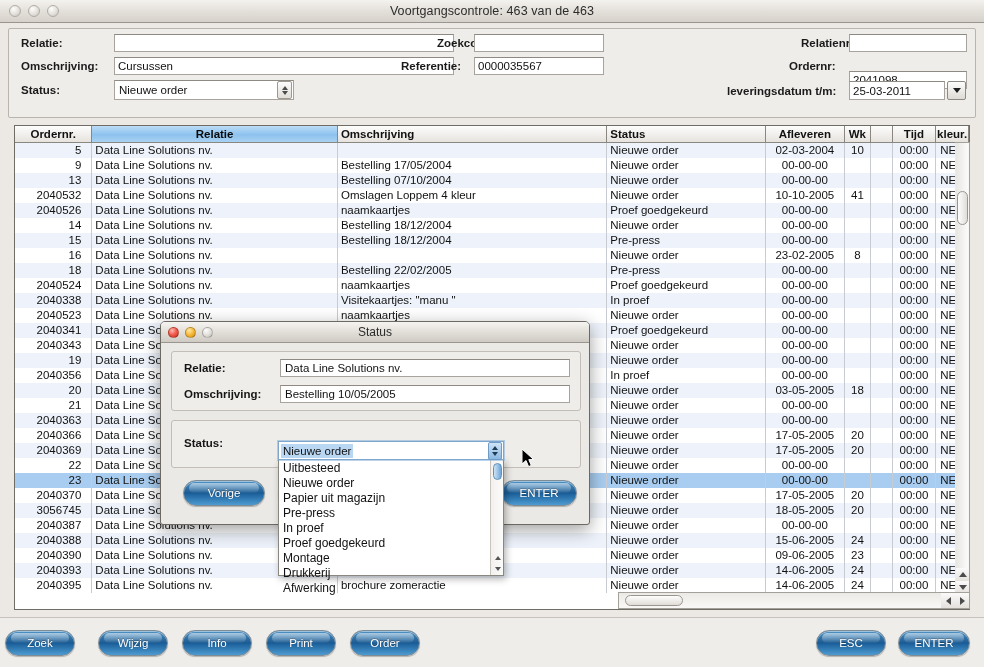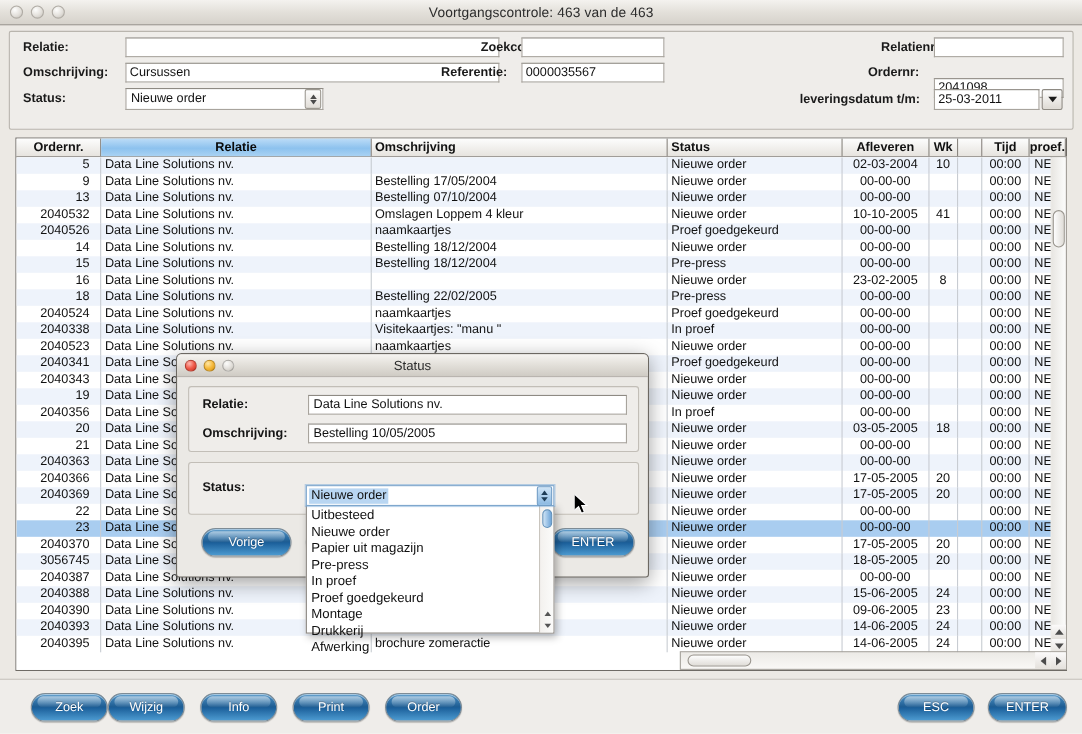--- a/index.html
+++ b/index.html
@@ -349,21 +349,21 @@
       <div class="th c-relatie sorted">
         <span>Relatie</span>
         <span class="sort-tri"></span>
       </div>
       <div class="th c-oms">Omschrijving</div>
       <div class="th c-status">Status</div>
       <div class="th c-afl ctr">Afleveren</div>
       <div class="th c-wk ctr">Wk</div>
       <div class="th c-blank"></div>
       <div class="th c-tijd ctr">Tijd</div>
-      <div class="th c-fact ctr">proef.</div>
+      <div class="th c-fact ctr">kleur.</div>
     </div>
     <div class="tbody" id="tbody">
         <div class="trow alt">
           <div class="td c-orderr num">5</div>
           <div class="td c-relatie">Data Line Solutions nv.</div>
           <div class="td c-oms"></div>
           <div class="td c-status">Nieuwe order</div>
           <div class="td c-afl ctr">02-03-2004</div>
           <div class="td c-wk ctr">10</div>
           <div class="td c-blank"></div>
@@ -770,21 +770,21 @@
           <i></i>
         </div>
     </div>
   </div>
 
   <svg class="cursor" width="14" height="20" viewBox="0 0 14 20">
     <polygon points="0,0 0,15 4,11.5 6.6,17.6 9.3,16.4 6.8,10.6 11.7,10.6" fill="#000" stroke="#fff" stroke-width="1"></polygon>
   </svg>
 
   <div class="toolbar">
-    <div class="aqua-btn" style="left:28px;  top:12px; width:70px;">Zoek</div>
+    <div class="aqua-btn" style="left:5px;  top:12px; width:70px;">Zoek</div>
     <div class="aqua-btn" style="left:98px;  top:12px; width:70px;">Wijzig</div>
     <div class="aqua-btn" style="left:182px; top:12px; width:70px;">Info</div>
     <div class="aqua-btn" style="left:266px; top:12px; width:70px;">Print</div>
     <div class="aqua-btn" style="left:350px; top:12px; width:70px;">Order</div>
     <div class="aqua-btn" style="left:816px; top:12px; width:70px;">ESC</div>
     <div class="aqua-btn" style="left:898px; top:12px; width:72px;">ENTER</div>
   </div>
 
 </div>
 

